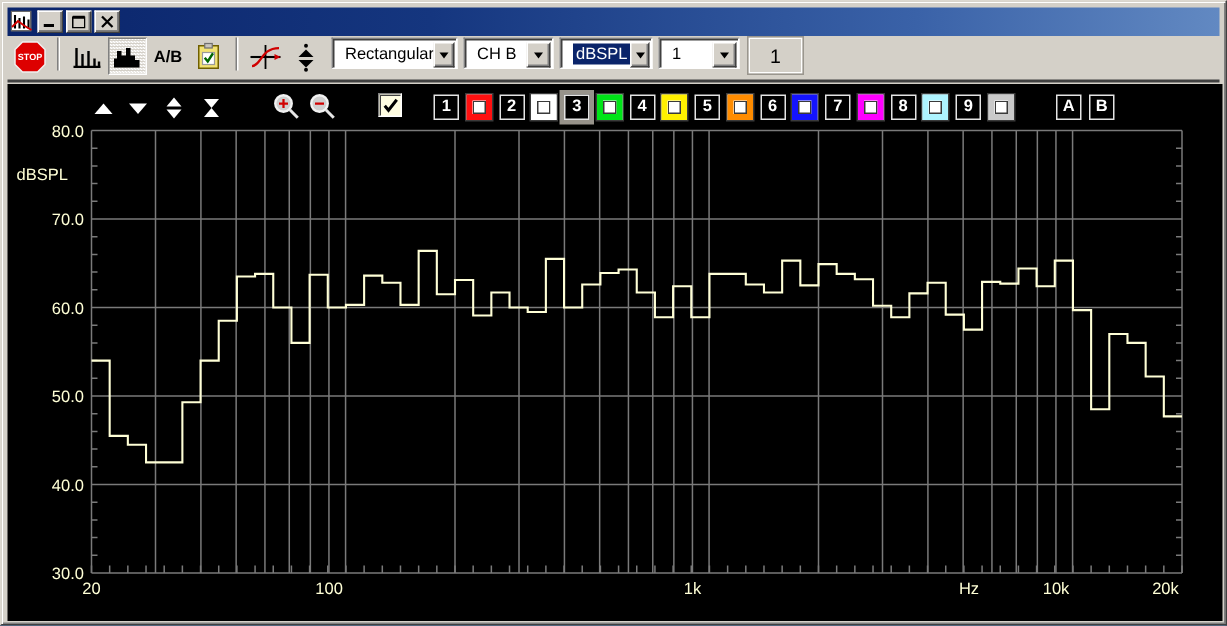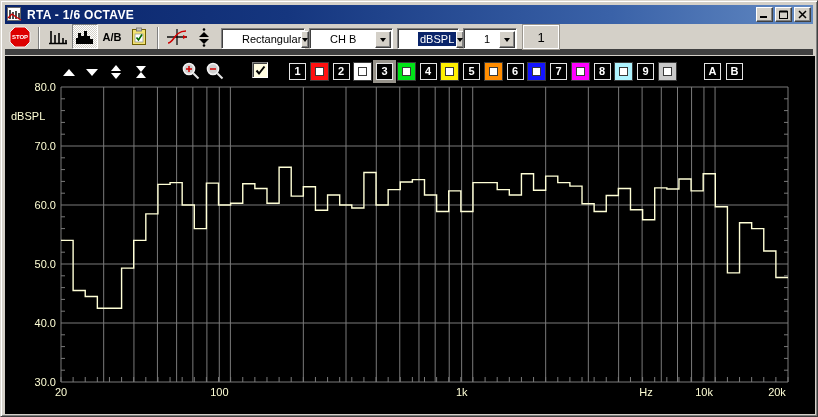--- a/index.html
+++ b/index.html
@@ -15,32 +15,32 @@
     position:absolute;left:4px;top:4px;right:4px;height:19px;
     display:flex;align-items:center;padding:0 2px;
     background:linear-gradient(90deg,#0a246a 0%,#15367f 35%,#3a62a8 75%,#6289c2 100%);
   }
   .titlebar .title{color:#fff;font-size:12px;font-weight:bold;margin-left:4px;letter-spacing:.3px;flex:1;white-space:nowrap;}
   .winbtn{width:17px;height:15px;margin-left:2px;background:#d4d0c8;position:relative;
     border:1px solid;border-color:#fff #404040 #404040 #fff;
     box-shadow:inset -1px -1px 0 #808080;display:flex;align-items:center;justify-content:center;padding:0;}
   .toolbar{
     position:absolute;left:4px;top:24px;right:4px;height:30px;background:#d4d0c8;
-    border-bottom:6px solid #404040;display:flex;align-items:flex-end;padding:0 2px;gap:1px;
+    border-bottom:2px solid #404040;display:flex;align-items:flex-start;padding:0 2px;gap:1px;
   }
   .tbtn{width:26px;height:25px;display:flex;align-items:center;justify-content:center;background:transparent;border:1px solid transparent;padding:0;}
   .tbtn.pressed{
     border-color:#808080 #fff #fff #808080;
     background:repeating-conic-gradient(#ffffff 0% 25%, #d4d0c8 25% 50%) 0 0/2px 2px;
   }
   .sep{width:2px;height:22px;border-left:1px solid #808080;border-right:1px solid #fff;margin:0 4px;}
   .ab-label{font-size:11px;color:#000;font-weight:bold;}
   .combo{height:21px;background:#fff;display:flex;align-items:center;position:relative;
     border:1px solid;border-color:#808080 #fff #fff #808080;
-    box-shadow:inset 1px 1px 0 #404040;padding:2px 1px 1px 20px;font-size:11px;color:#000;margin-left:3px;white-space:nowrap;}
+    box-shadow:inset 1px 1px 0 #404040;padding:2px 1px 1px 8px;font-size:11px;color:#000;margin-left:3px;white-space:nowrap;}
   .combo .val{line-height:14px;}
   .combo .val.hl{background:#0a246a;color:#fff;padding:0 2px;}
   .combo .arrowbtn{margin-left:auto;width:16px;height:17px;background:#d4d0c8;
     border:1px solid;border-color:#fff #404040 #404040 #fff;box-shadow:inset -1px -1px 0 #808080;
     display:flex;align-items:center;justify-content:center;}
   .darr{width:0;height:0;border:3px solid transparent;border-top:4px solid #000;margin-top:4px;}
   .counterbox{width:36px;height:24px;margin-left:5px;background:#d4d0c8;border:1px solid #fff;outline:1px solid #9a968e;
     display:flex;align-items:center;justify-content:center;font-size:13px;color:#000;}
   .client{position:absolute;left:4px;top:55px;width:810px;height:358px;background:#000;overflow:hidden;}
   #chart{position:absolute;left:0;top:0;}
@@ -71,21 +71,20 @@
     <span style="display:flex;">
       <svg width="16" height="15" viewBox="0 0 16 15">
         <rect x="0.5" y="0.5" width="13" height="13" fill="#fff" stroke="#6a6a6a"></rect>
         <line x1="3" y1="3" x2="3" y2="12" stroke="#000" stroke-width="1.4"></line>
         <line x1="6" y1="5" x2="6" y2="12" stroke="#000" stroke-width="1.4"></line>
         <line x1="9" y1="4" x2="9" y2="12" stroke="#000" stroke-width="1.4"></line>
         <line x1="12" y1="6" x2="12" y2="12" stroke="#000" stroke-width="1.4"></line>
         <polyline points="1,11 5,7 9,10 14,13" fill="none" stroke="#d00000" stroke-width="1.3"></polyline>
       </svg>
     </span>
-    <span class="title">RTA - 1/6 OCTAVE</span>
     <button class="winbtn">
       <svg width="9" height="9" viewBox="0 0 9 9">
           <rect x="0" y="6" width="7" height="2" fill="#000"></rect>
         </svg>
     </button>
     <button class="winbtn">
       <svg width="9" height="9" viewBox="0 0 9 9">
           <rect x="0.5" y="1.5" width="8" height="7" fill="none" stroke="#000"></rect>
           <line x1="0.5" y1="1.5" x2="8.5" y2="1.5" stroke="#000" stroke-width="2"></line>
         </svg>
@@ -147,21 +146,21 @@
         <polygon points="5,12 15,12 10,17" fill="#000"></polygon>
         <circle cx="10" cy="18.5" r="1.3" fill="#000"></circle>
       </svg>
     </button>
     <div class="combo" style="width:84px;">
       <span class="val">Rectangular</span>
       <span class="arrowbtn">
           <span class="darr"></span>
         </span>
     </div>
-    <div class="combo" style="width:84px;">
+    <div class="combo" style="width:60px;">
       <span class="val">CH B</span>
       <span class="arrowbtn">
           <span class="darr"></span>
         </span>
     </div>
     <div class="combo" style="width:62px;">
       <span class="val hl">dBSPL</span>
       <span class="arrowbtn">
           <span class="darr"></span>
         </span>

